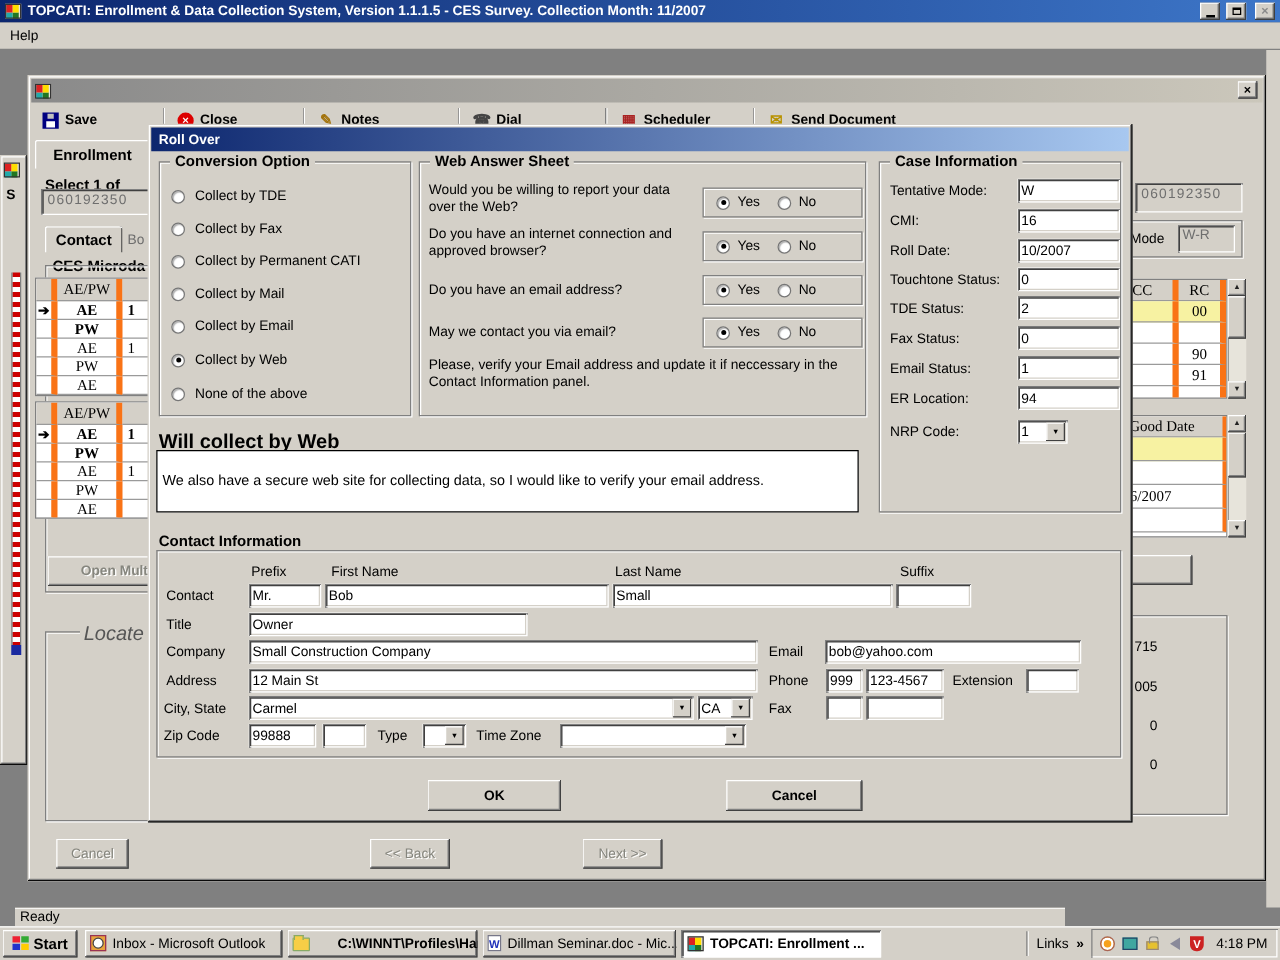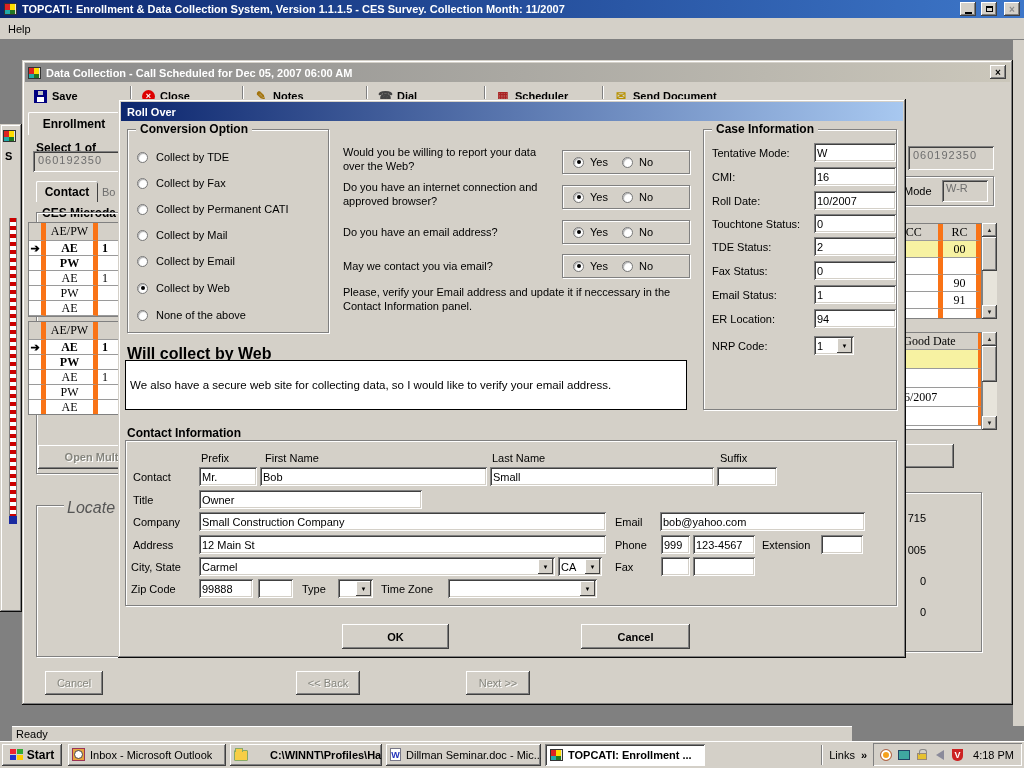--- a/index.html
+++ b/index.html
@@ -85,21 +85,20 @@
 <div class="abs winb" style="left:0;top:124px;width:22px;height:488px">
   <span class="i i-app abs" style="left:3px;top:6px"></span>
   <span class="abs b" style="left:5px;top:26px">S</span>
   <div class="abs redstrip" style="left:9px;top:94px;width:8px;height:298px"></div>
   <div class="abs" style="left:9px;top:392px;width:8px;height:8px;background:#1a2aa0"></div>
 </div>
 
 <div class="abs winb" style="left:22px;top:60px;width:991px;height:645px">
   <div class="abs tgray" style="left:3px;top:3px;width:985px;height:19px;font-size:11px">
     <span class="i i-app"></span>
-    <span style="flex:1;white-space:nowrap;overflow:hidden">Data Collection - Call Scheduled for Dec 05, 2007 06:00 AM</span>
   </div>
   <span class="abs capbtn" style="left:968px;top:5px;color:#000">×</span>
 
   <div class="abs" style="left:4px;top:24px;width:983px;height:24px;background:#d4d0c8;display:flex;align-items:center">
     <div class="tcell" style="width:102px">
         <span class="i i-save"></span>
         <span>Save</span>
       </div>
     <div class="tsep"></div>
     <div class="tcell" style="width:106px">
@@ -327,20 +326,23 @@
     </div>
   <div class="abs opt" style="left:19px;top:183px">
       <span class="ra on"></span>
       <span>Collect by Web</span>
     </div>
   <div class="abs opt" style="left:19px;top:210px">
       <span class="ra"></span>
       <span>None of the above</span>
     </div>
 
+  <div class="abs et" style="left:217px;top:30px;width:358px;height:204px">
+    <span class="gl">Web Answer Sheet</span>
+  </div>
   <div class="abs" style="left:225px;top:46px;width:212px;line-height:14px">Would you be willing to report your data over the Web?</div>
   <div class="abs" style="left:225px;top:81px;width:212px;line-height:14px">Do you have an internet connection and approved browser?</div>
   <div class="abs" style="left:225px;top:126px;width:220px;line-height:14px">Do you have an email address?</div>
   <div class="abs" style="left:225px;top:160px;width:220px;line-height:14px">May we contact you via email?</div>
 
   <div class="abs et" style="left:444px;top:51px;width:128px;height:24px;display:flex;align-items:center;gap:6px;padding-left:10px">
     <span class="ra on"></span>
       <span>Yes</span>
     <span class="ra" style="margin-left:8px"></span>
       <span>No</span>

